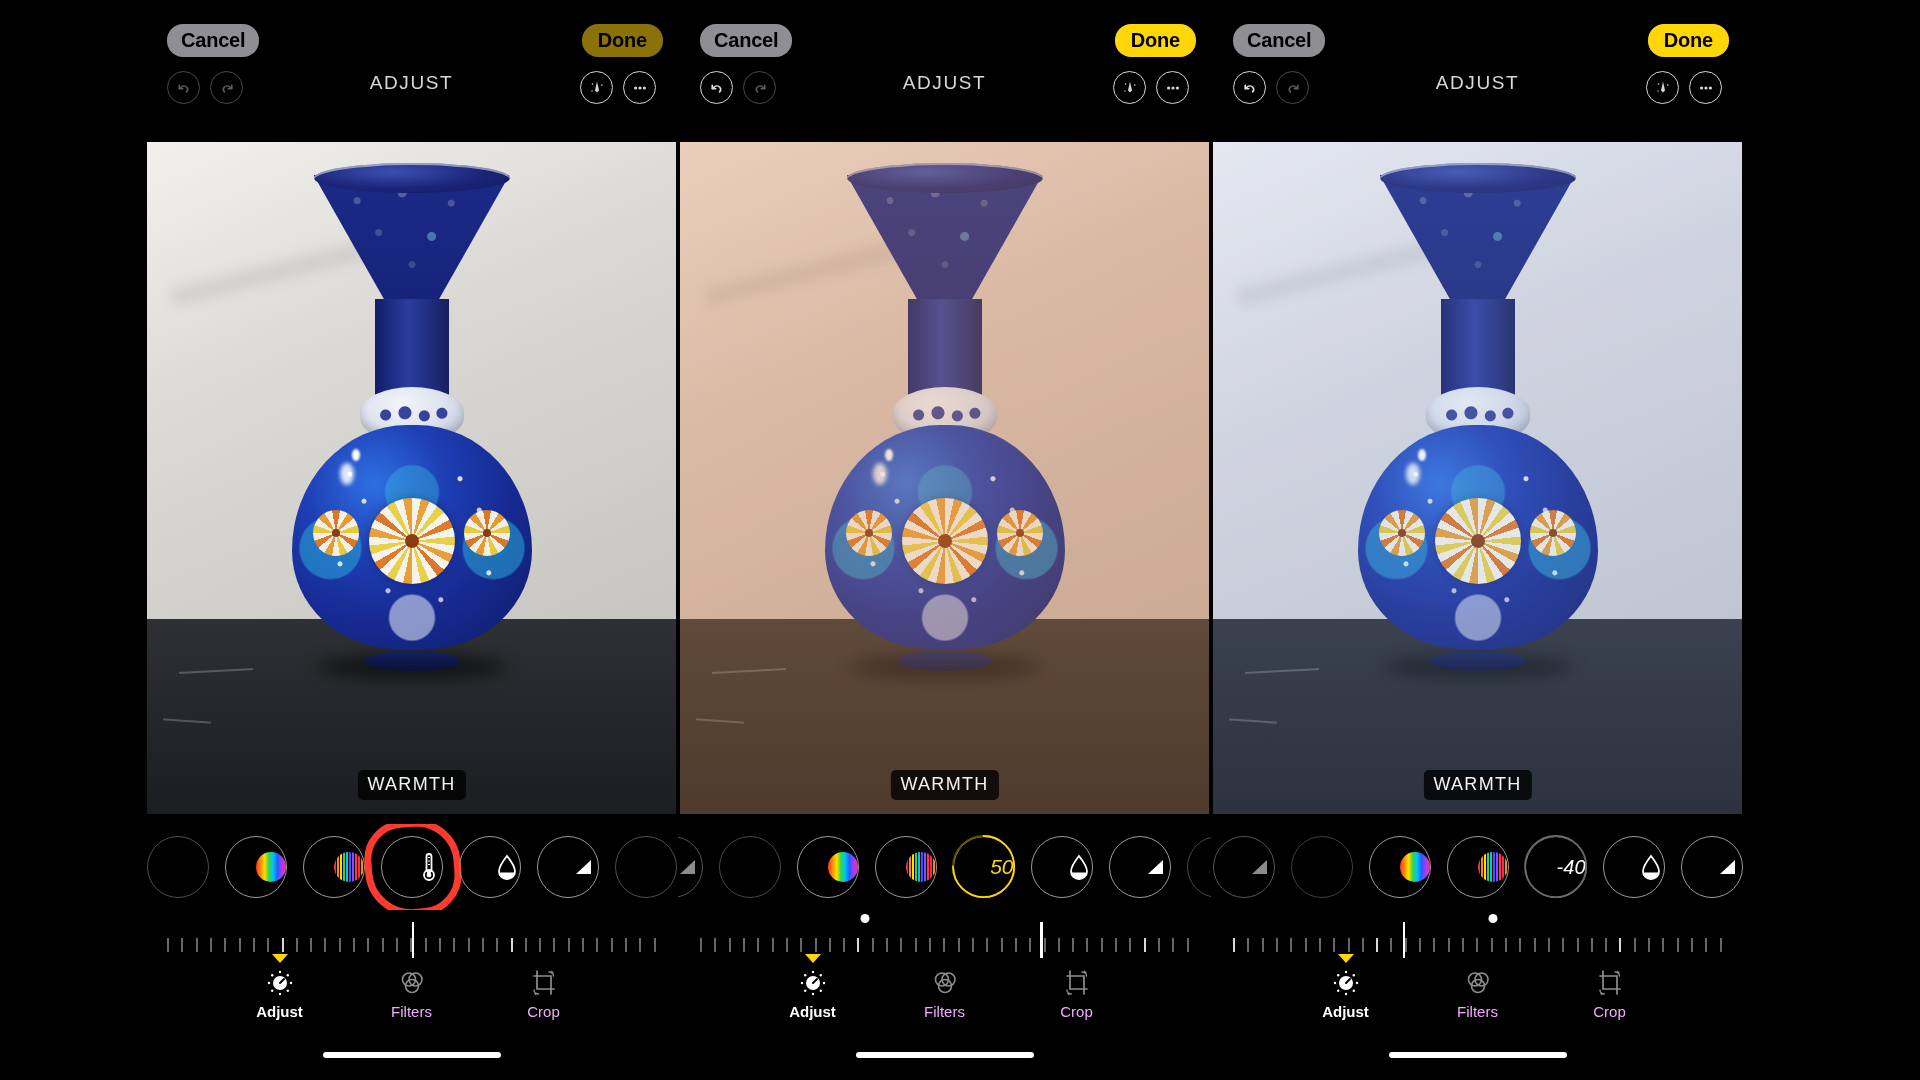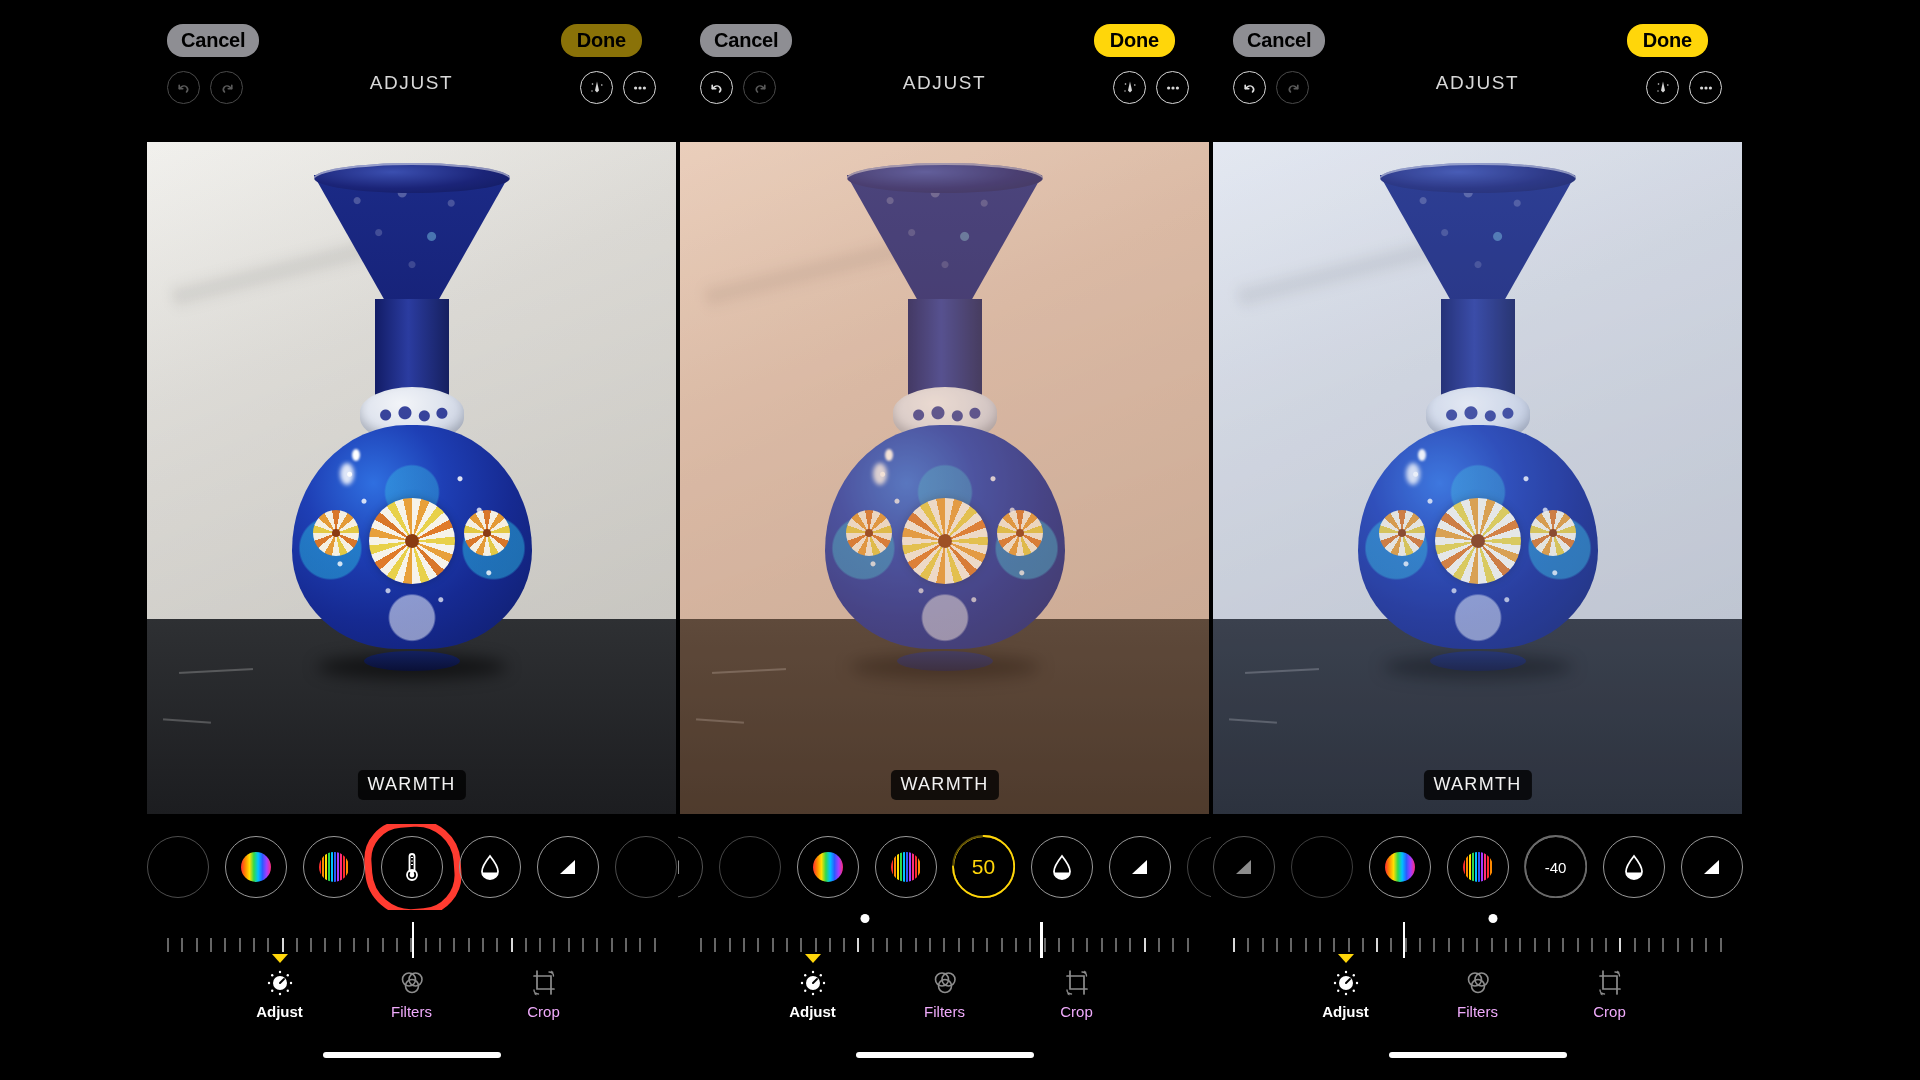--- a/index.html
+++ b/index.html
@@ -40,21 +40,21 @@
     font-size: 20px;
     font-weight: 700;
     padding: 5px 14px 6px 14px;
     border-radius: 16px;
     border: none;
     line-height: 1.1;
     letter-spacing: -0.2px;
   }
   .done-btn {
     position: absolute;
-    top: 24px; right: 36px;
+    top: 24px; right: 15px;
     color: #000;
     font-size: 20px;
     font-weight: 700;
     padding: 5px 16px 6px 16px;
     border-radius: 16px;
     border: none;
     line-height: 1.1;
     letter-spacing: -0.2px;
   }
   .done-btn.bright { background: #ffd60a; }
@@ -273,33 +273,33 @@
     justify-content: center;
     gap: 16px;
     overflow: hidden;
   }
   .tool {
     position: relative;
     flex: 0 0 auto;
     width: 62px; height: 62px;
     border-radius: 50%;
     border: 1.6px solid #9a9a9a;
-    display: flex; align-items:center; justify-content:center;
+    display: flex; align-items:center; justify-content:flex-end;font-style:italic;
   }
   .tool.edge { opacity: .55; }
   .tool.value-sel {
     border-color: #ffd60a;
     color: #ffd60a;
     font-size: 21px;
     font-weight: 400;
   }
   .tool.value-sel-w {
     border-color: #8d8d8d;
     color: #ffffff;
-    font-size: 15px;
+    font-size: 20px;
     font-weight: 400;
   }
   .tool .arc {
     position:absolute; inset:-1.6px;
   }
   .tool-rainbow {
     width: 30px; height: 30px; border-radius:50%;
     background: linear-gradient(90deg,#ff2d2d,#ff8a00,#ffe000,#31d94a,#00c2ff,#2b5bff,#a53bff,#ff2d7a);
   }
   .tool-stripes {

